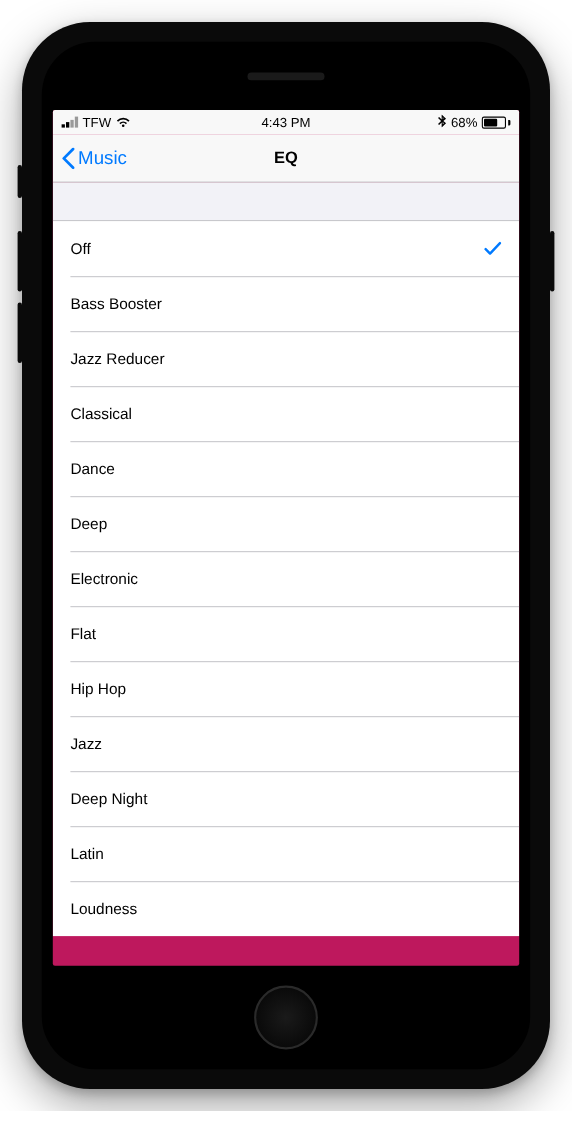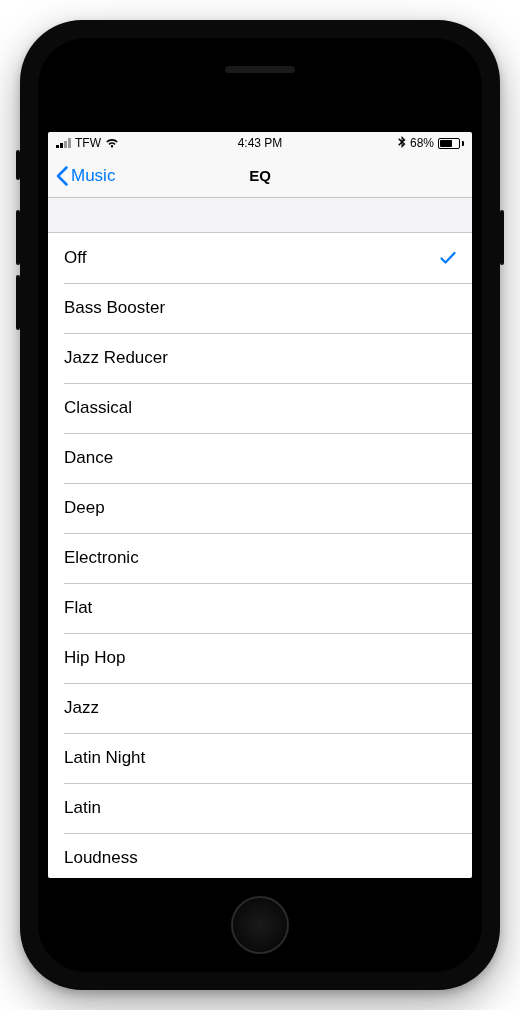--- a/index.html
+++ b/index.html
@@ -57,21 +57,20 @@
     }
     .screen {
       position: absolute;
       top: 62px;
       left: 10px;
       right: 10px;
       bottom: 94px;
       background: #be185d;
       overflow: hidden;
       border-radius: 2px;
-      margin-top: 32px;
     }
     .status-bar {
       height: 22px;
       background: #f8f8f8;
       display: flex;
       align-items: center;
       justify-content: space-between;
       padding: 0 8px;
       font-size: 12px;
       font-weight: 500;
@@ -179,21 +178,21 @@
       content: "";
       position: absolute;
       left: 16px;
       right: 0;
       bottom: 0;
       height: 0.5px;
       background: #c8c8cc;
     }
     .list-row:last-child::after { display: none; }
     .row-label {
-      font-size: 17px;
+      font-size: 14px;
       color: #000;
     }
     .checkmark {
       color: #007aff;
     }
     .checkmark svg { display:block; }
     .side-button {
       position: absolute;
       background: #0a0a0a;
       border-radius: 2px;
@@ -292,21 +291,21 @@
           <div class="list-row">
             <span class="row-label">Flat</span>
           </div>
           <div class="list-row">
             <span class="row-label">Hip Hop</span>
           </div>
           <div class="list-row">
             <span class="row-label">Jazz</span>
           </div>
           <div class="list-row">
-            <span class="row-label">Latin Night</span>
+            <span class="row-label">Deep Night</span>
           </div>
           <div class="list-row">
             <span class="row-label">Latin</span>
           </div>
           <div class="list-row">
             <span class="row-label">Loudness</span>
           </div>
         </div>
 
     </div>

